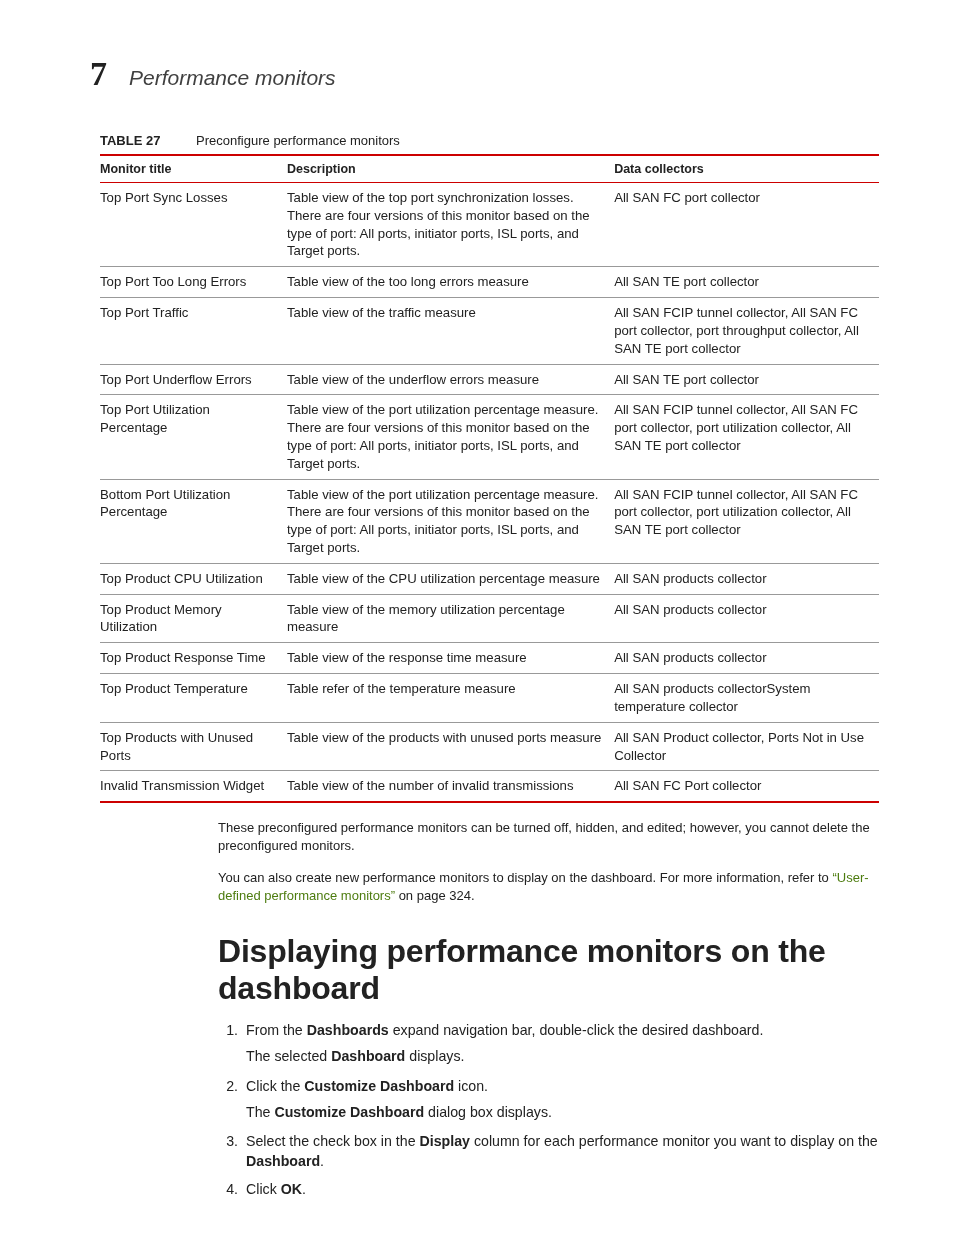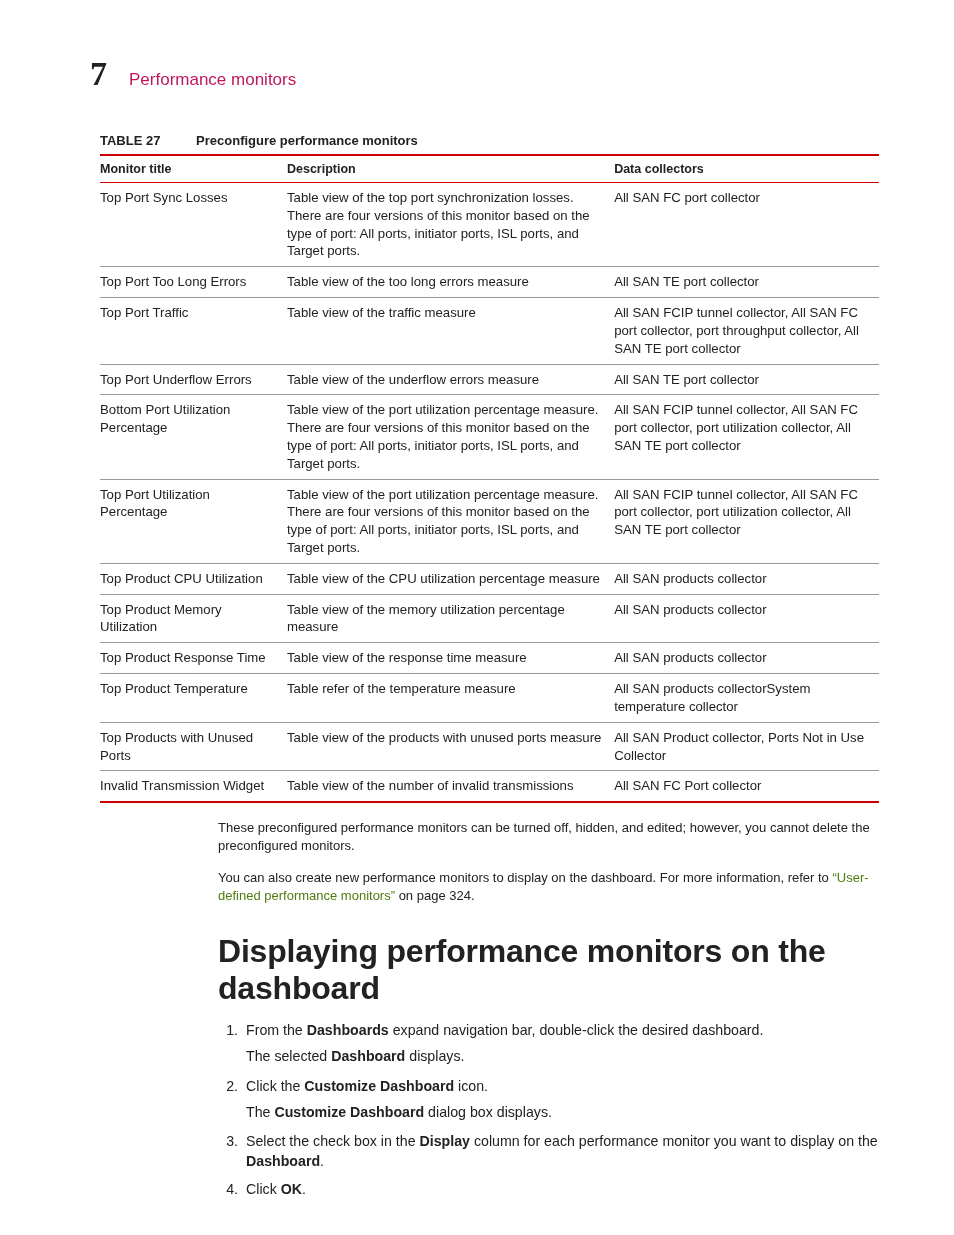--- a/index.html
+++ b/index.html
@@ -21,32 +21,33 @@
     gap: 22px;
     border-bottom: none;
     margin-bottom: 40px;
   }
   .chapnum {
     font-family: Georgia, 'Times New Roman', serif;
     font-size: 34px;
     font-weight: 600;
   }
   .chaptitle {
-    font-size: 17px;
-    color: #be185d;
+    font-size: 21px;
+    color: #404040;
+    font-style: italic;
   }
   .content {
     margin-left: 10px;
   }
   .tablecap {
     font-size: 13px;
     margin-bottom: 6px;
   }
   .tablecap .tlabel { font-weight: bold; margin-right: 32px; }
-  .tablecap .ttitle { font-weight: bold; }
+  .tablecap .ttitle { font-weight: normal; }
   table.data {
     border-collapse: collapse;
     width: 100%;
     font-size: 13.2px;
   }
   table.data th {
     text-align: left;
     font-weight: bold;
     font-size: 12.5px;
     padding: 6px 10px 6px 0;
@@ -131,26 +132,26 @@
             <td class="col-title">Top Port Traffic</td>
             <td class="col-desc">Table view of the traffic measure</td>
             <td class="col-coll">All SAN FCIP tunnel collector, All SAN FC port collector, port throughput collector, All SAN TE port collector</td>
           </tr>
           <tr>
             <td class="col-title">Top Port Underflow Errors</td>
             <td class="col-desc">Table view of the underflow errors measure</td>
             <td class="col-coll">All SAN TE port collector</td>
           </tr>
           <tr>
-            <td class="col-title">Bottom Port Utilization Percentage</td>
+            <td class="col-title">Top Port Utilization Percentage</td>
             <td class="col-desc">Table view of the port utilization percentage measure. There are four versions of this monitor based on the type of port: All ports, initiator ports, ISL ports, and Target ports.</td>
             <td class="col-coll">All SAN FCIP tunnel collector, All SAN FC port collector, port utilization collector, All SAN TE port collector</td>
           </tr>
           <tr>
-            <td class="col-title">Top Port Utilization Percentage</td>
+            <td class="col-title">Bottom Port Utilization Percentage</td>
             <td class="col-desc">Table view of the port utilization percentage measure. There are four versions of this monitor based on the type of port: All ports, initiator ports, ISL ports, and Target ports.</td>
             <td class="col-coll">All SAN FCIP tunnel collector, All SAN FC port collector, port utilization collector, All SAN TE port collector</td>
           </tr>
           <tr>
             <td class="col-title">Top Product CPU Utilization</td>
             <td class="col-desc">Table view of the CPU utilization percentage measure</td>
             <td class="col-coll">All SAN products collector</td>
           </tr>
           <tr>
             <td class="col-title">Top Product Memory Utilization</td>

